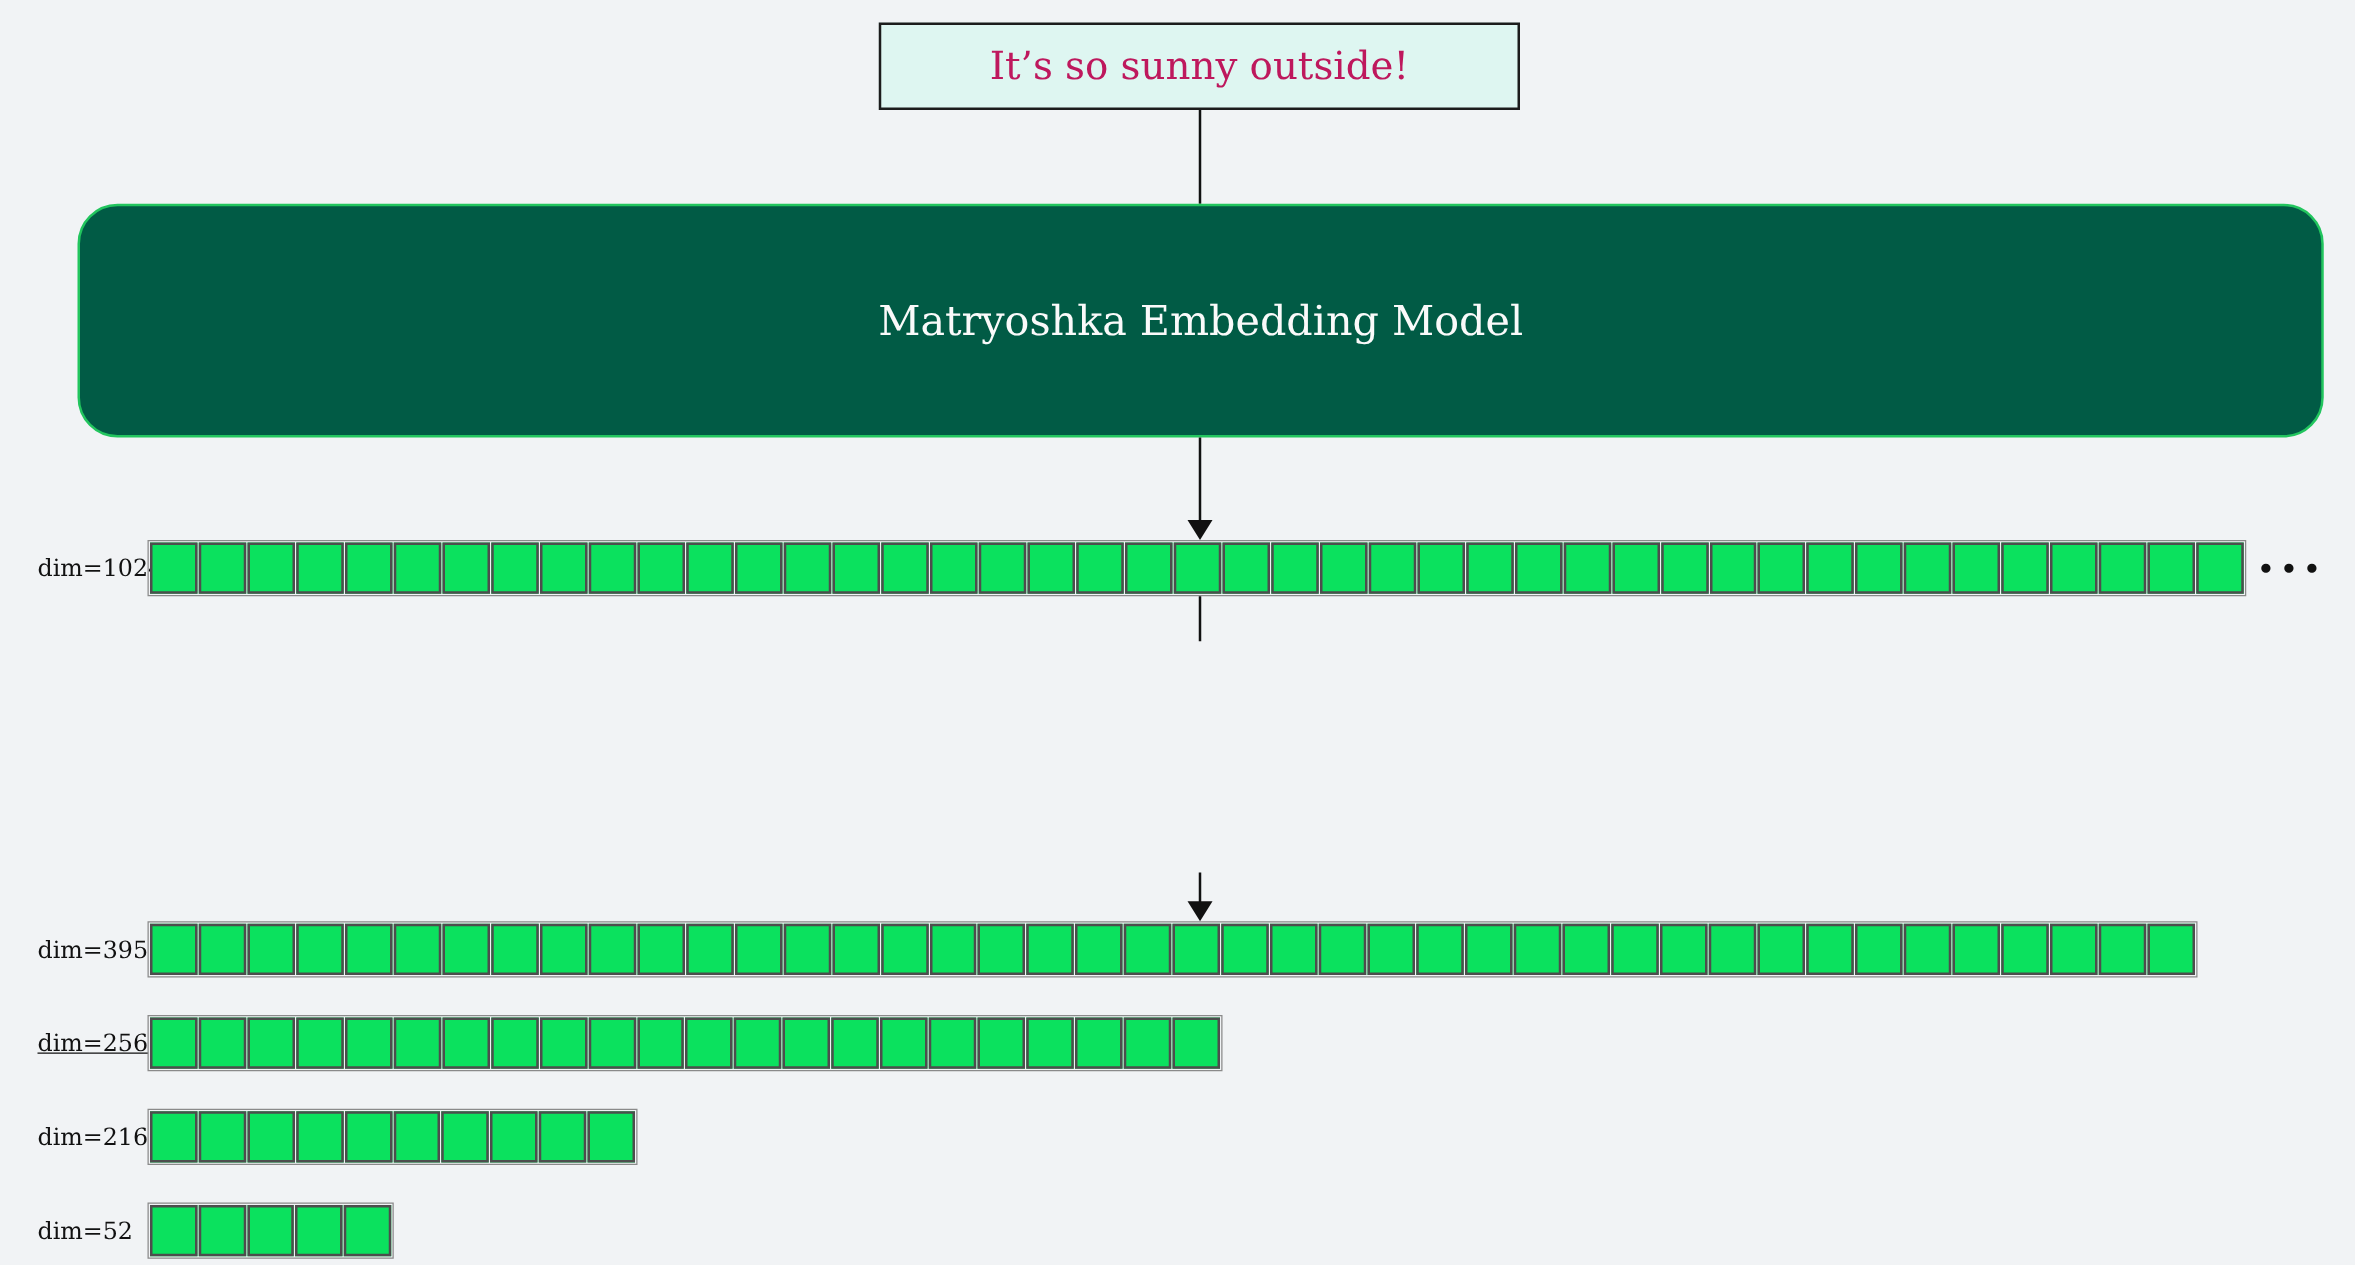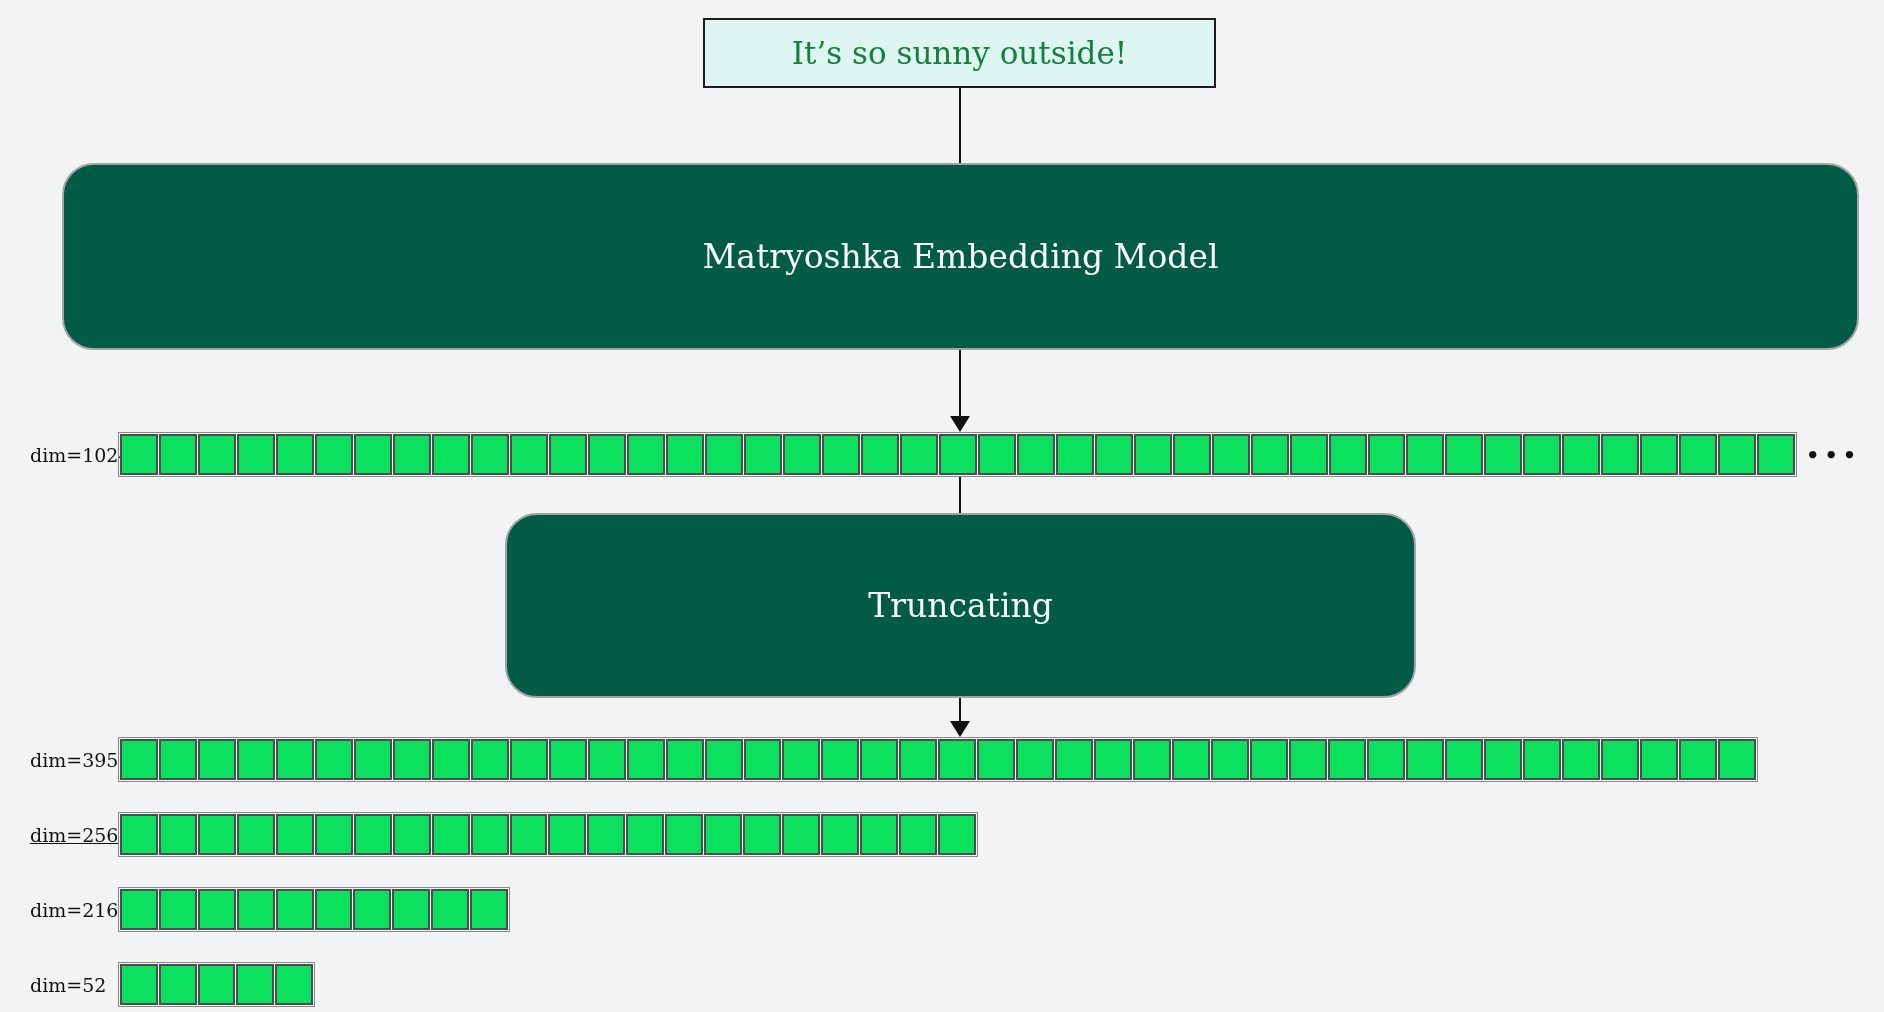--- a/index.html
+++ b/index.html
@@ -11,27 +11,27 @@
     position:relative;
     width:1884px;height:1012px;
     background:var(--bg,#f1f3f5);
     overflow:hidden;
   }
   .input-box{
     position:absolute;left:703px;top:18px;width:513px;height:70px;
     background:var(--input-fill,#def6f1);
     border:2px solid #1c1c1c;
     display:flex;align-items:center;justify-content:center;
-    font-size:31px;color:#15803d;
+    font-size:31px;color:#be185d;
     box-sizing:border-box;
   }
   .proc-box{
     position:absolute;
     background:var(--box-fill,#015b45);
-    border:2px solid #a3a3a3;
+    border:2px solid #22c55e;
     border-radius:32px;
     display:flex;align-items:center;justify-content:center;
     color:#fafafa;font-size:33px;
     box-sizing:border-box;
   }
   .model-box{left:62px;top:163px;width:1797px;height:187px;}
   .trunc-box{left:505px;top:513px;width:911px;height:185px;}
   .vline{
     position:absolute;width:2px;background:#111;left:959px;
   }
@@ -220,20 +220,17 @@
         <div class="embed-cell"></div>
         <div class="embed-cell"></div>
         <div class="embed-cell"></div>
       </div>
     </div>
 
   <div class="ellipsis">•••</div>
 
   <div class="vline" style="top:477px;height:36px;"></div>
 
-  <div class="proc-box trunc-box">
-    <span>Truncating</span>
-  </div>
 
   <div class="vline" style="top:698px;height:24px;"></div>
   <div class="arrowhead" style="top:721px;"></div>
 
 </div>
 
 </body></html>

